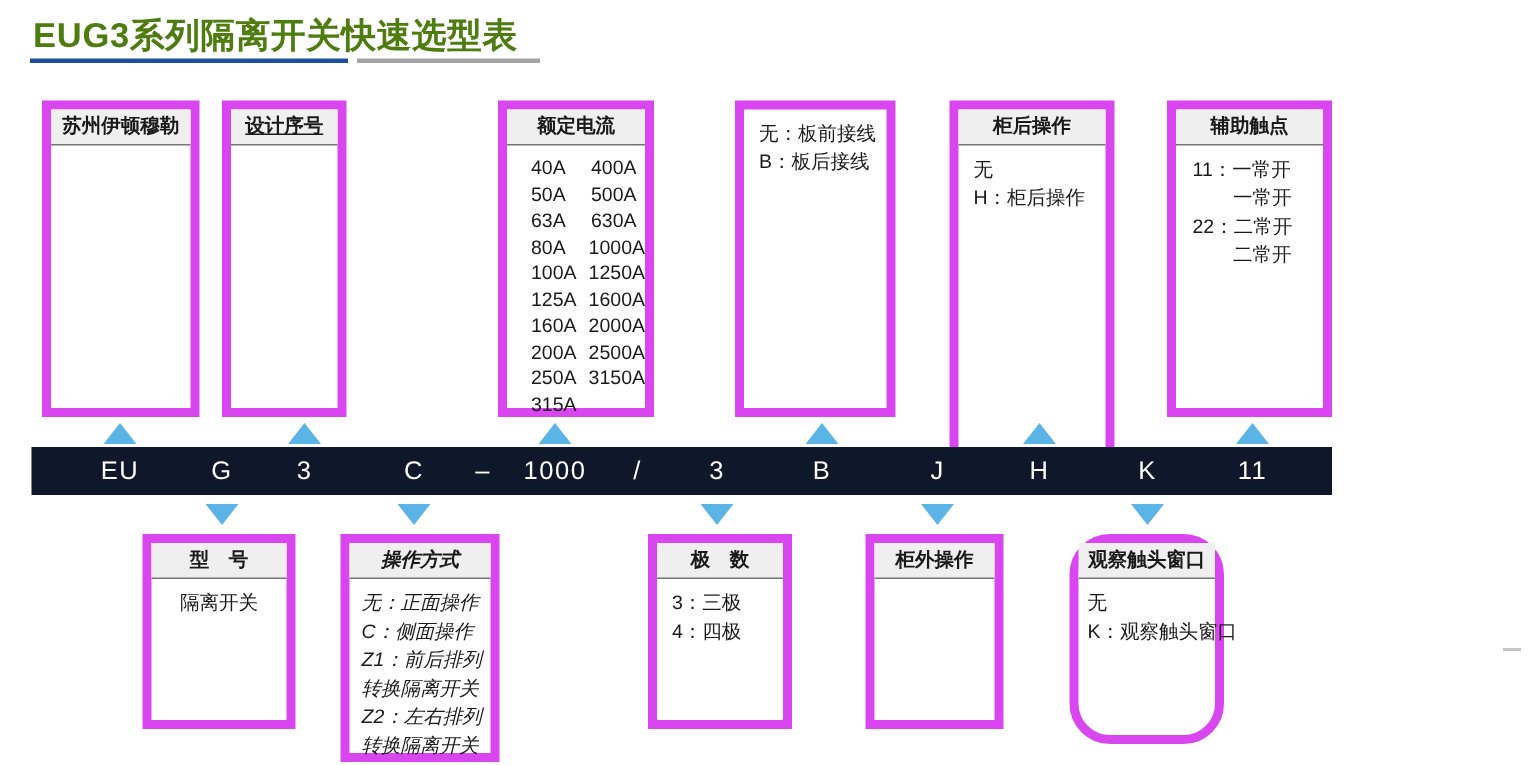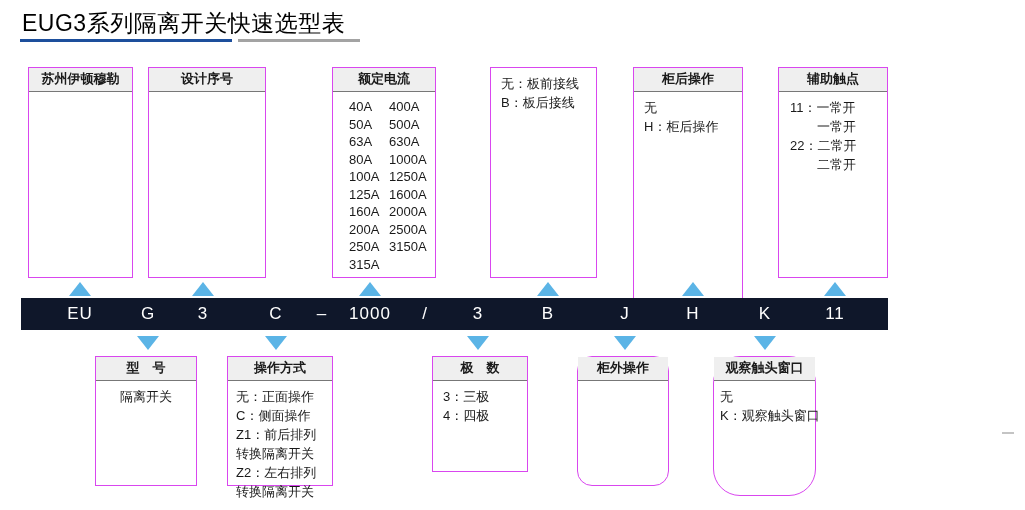--- a/index.html
+++ b/index.html
@@ -3,28 +3,28 @@
 <meta charset="utf-8">
 <style>
   html,body { margin:0; padding:0; }
   body {
     width:1025px; height:510px; position:relative; overflow:hidden;
     background:#ffffff; color:#1a1a1a;
     font-family:"Liberation Sans","DejaVu Sans",sans-serif;
   }
   .page-title {
     position:absolute; left:22px; top:8px;
-    font-size:23px; font-weight:normal; letter-spacing:0.5px; color:#000000;
+    font-size:23px; font-weight:bold; letter-spacing:0.5px; color:#4d7c0f;
     white-space:nowrap;
   }
   .underline { position:absolute; top:39px; height:3px; }
   .underline-blue { left:20px; width:212px; background:#1d4f9c; }
   .underline-gray { left:238px; width:122px; background:#a3a3a3; }
 
-  .box { position:absolute; border:1px solid #d946ef; background:#ffffff; box-sizing:border-box; }
+  .box { position:absolute; border:6px solid #d946ef; background:#ffffff; box-sizing:border-box; }
   .box-header {
     height:23px; line-height:22px; text-align:center;
     background:#efefef; border-bottom:1px solid #777777;
     font-weight:bold; font-size:13px; white-space:nowrap; overflow:hidden;
   }
   .box-body { padding-top:6px; font-size:13px; }
   .line { line-height:19px; padding-left:10px; white-space:nowrap; }
 
   
   .box-current .line { line-height:17.5px; padding-left:16px; }
@@ -65,21 +65,21 @@
 
 <div class="page-title">EUG3系列隔离开关快速选型表</div>
 <div class="underline underline-blue"></div>
 <div class="underline underline-gray"></div>
 
 <div class="box" style="left:28px; top:67px; width:105px; height:211px;">
   <div class="box-header">苏州伊顿穆勒</div>
   <div class="box-body"></div>
 </div>
 
-<div class="box" style="left:148px; top:67px; width:118px; height:211px;">
+<div class="box" style="left:148px; top:67px; width:83px; height:211px;text-decoration:underline;">
   <div class="box-header">设计序号</div>
   <div class="box-body"></div>
 </div>
 
 <div class="box box-current" style="left:316px; top:67px; width:104px; height:211px;margin-left:16px;">
   <div class="box-header">额定电流</div>
   <div class="box-body">
       <div class="line line-0 pair">
         <span class="cell cell-0">40A</span>
         <span class="cell cell-1">400A</span>
@@ -177,41 +177,41 @@
 <div class="arrow-down" style="left:614px;"></div>
 <div class="arrow-down" style="left:754px;"></div>
 
 <div class="box box-model" style="left:95px; top:356px; width:102px; height:130px;">
   <div class="box-header">型　号</div>
   <div class="box-body">
       <div class="line line-0">隔离开关</div>
     </div>
 </div>
 
-<div class="box box-op" style="left:227px; top:356px; width:106px; height:130px;">
+<div class="box box-op" style="left:227px; top:356px; width:106px; height:152px;font-style:italic;">
   <div class="box-header">操作方式</div>
   <div class="box-body">
       <div class="line line-0">无：正面操作</div>
       <div class="line line-1">C：侧面操作</div>
       <div class="line line-2">Z1：前后排列</div>
       <div class="line line-3">转换隔离开关</div>
       <div class="line line-4">Z2：左右排列</div>
       <div class="line line-5">转换隔离开关</div>
     </div>
 </div>
 
-<div class="box" style="left:432px; top:356px; width:96px; height:116px;">
+<div class="box" style="left:432px; top:356px; width:96px; height:130px;">
   <div class="box-header">极　数</div>
   <div class="box-body">
       <div class="line line-0">3：三极</div>
       <div class="line line-1">4：四极</div>
     </div>
 </div>
 
-<div class="box" style="left:577px; top:356px; width:92px; height:130px;border-radius:15px;">
+<div class="box" style="left:577px; top:356px; width:92px; height:130px;">
   <div class="box-header">柜外操作</div>
 </div>
 
 <div class="box box-window" style="left:713px; top:356px; width:103px; height:140px;border-radius:27px;">
   <div class="box-header">观察触头窗口</div>
   <div class="box-body">
       <div class="line line-0">无</div>
       <div class="line line-1">K：观察触头窗口</div>
     </div>
 </div>

